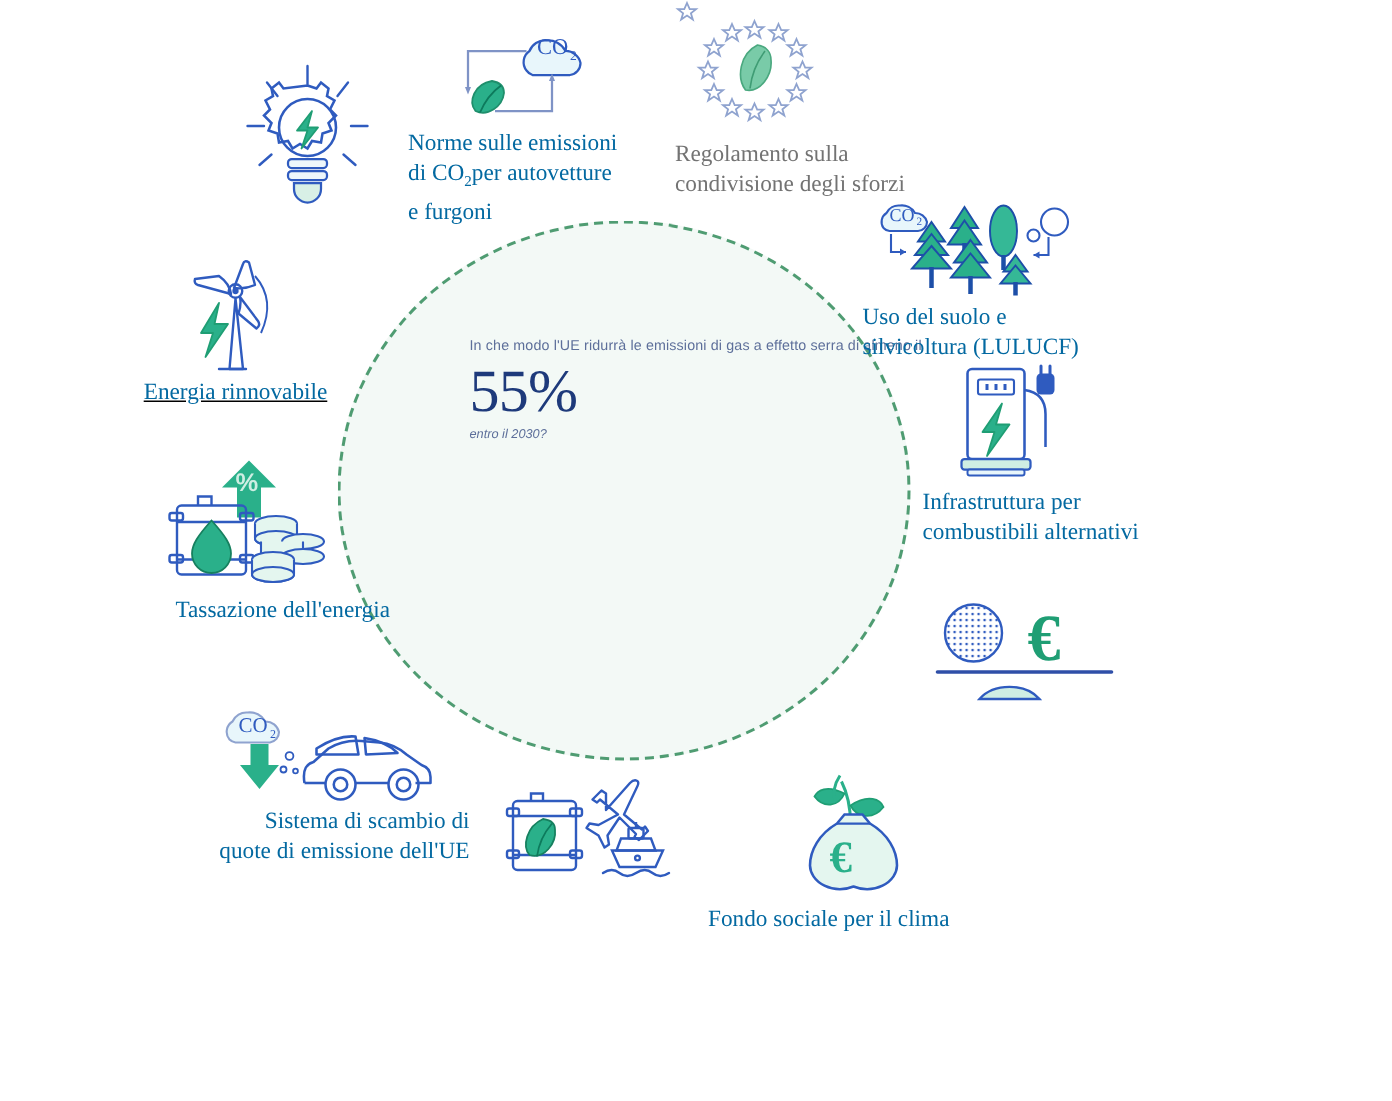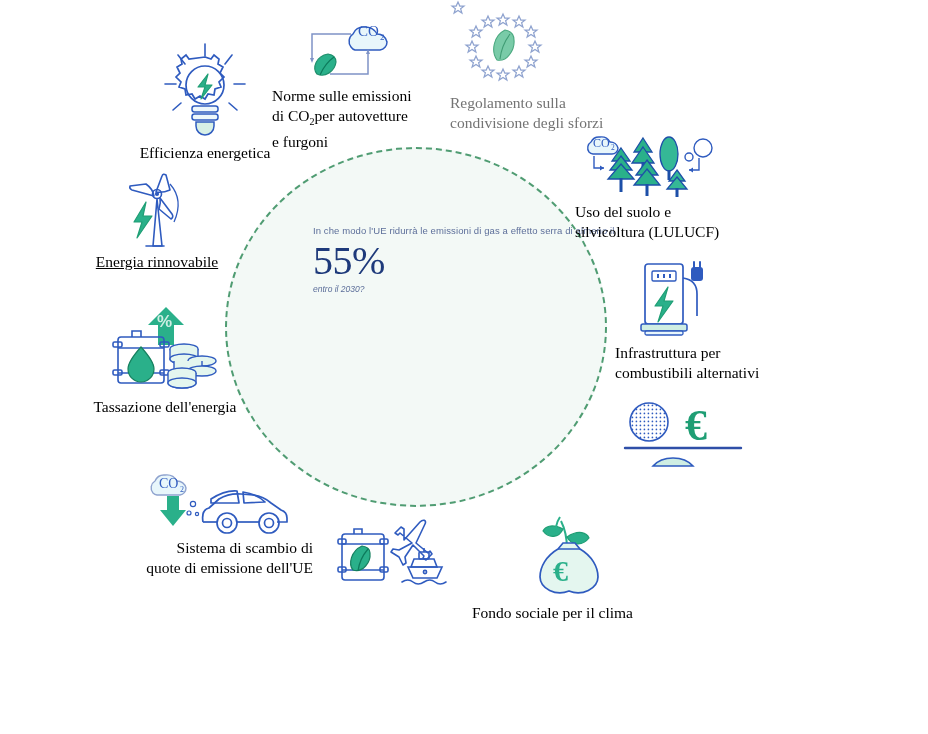--- a/index.html
+++ b/index.html
@@ -49,44 +49,44 @@
     color:#5d6f9a;
     margin-top:1px;
     font-style:italic;
   }
 
   
   .item{position:absolute;}
   .item .label{
     font-family:"Liberation Serif", serif;
     font-size:15.5px;
-    color:#000000;
+    color:#0369a1;
     line-height:20px;
     white-space:pre-line;
   }
   .item .label.muted{color:#737373;}
   .icon-wrap{display:flex;justify-content:center;align-items:flex-end;}
   svg{display:block;overflow:visible;}
 
   
   #it-efficienza{left:110px;top:38px;width:190px;}
   #it-efficienza .label{text-align:center;}
   #it-norme{left:272px;top:14px;width:175px;}
   #it-regolamento{left:450px;top:8px;width:185px;}
   #it-lulucf{left:575px;top:130px;width:200px;}
-  #it-infra{left:615px;top:258px;width:175px;}
+  #it-infra{left:615px;top:240px;width:175px;}
   #it-cbam{left:578px;top:400px;width:210px;}
   #it-fondo{left:472px;top:515px;width:190px;}
   #it-fondo .label{}
   #it-refuel{left:305px;top:512px;width:180px;}
   #it-refuel .label{text-align:center;}
   #it-ets{left:118px;top:466px;width:195px;}
   #it-ets .label{text-align:right;}
   #it-tassazione{left:70px;top:305px;width:190px;}
-  #it-tassazione .label{text-align:center;}
+  #it-tassazione .label{text-align:right;}
   #it-rinnovabile{left:72px;top:172px;width:170px;text-decoration:underline;}
   #it-rinnovabile .label{text-align:center;}
 
   .sub{font-size:.65em;vertical-align:sub;}
 </style>
 </head>
 <body>
 
 <div class="stage">
 
@@ -115,21 +115,20 @@
           <circle cx="60" cy="47" r="19"></circle>
         </g>
         <path d="M63 36 l-10 13 h7 l-4 12 11 -14 h-7 z" fill="#2ab08a" stroke="#1f9e74" stroke-width="1.2" stroke-linejoin="round"></path>
         <g fill="#eef7fb" stroke="#2f5bbf" stroke-width="1.5">
           <rect x="47" y="68" width="26" height="6" rx="2.5"></rect>
           <rect x="47" y="76" width="26" height="6" rx="2.5"></rect>
         </g>
         <path d="M51 84 h18 v4 a9 9 0 0 1 -18 0 z" fill="#d8f0e6" stroke="#2f5bbf" stroke-width="1.5"></path>
       </svg>
     </div>
-    <div class="label">Efficienza energetica</div>
   </div>
 
   <div class="item" id="it-norme">
     <div class="icon-wrap" style="justify-content:flex-start;margin-left:22px;">
       <svg width="105" height="72" viewBox="0 0 105 72">
         <g fill="#e8f6fb" stroke="#2f5bbf" stroke-width="1.5">
           <path d="M57 33 a9 9 0 0 1 2 -13 a11 11 0 0 1 11 -7 a13 13 0 0 1 13 7 a10 10 0 0 1 10 8 a8 8 0 0 1 -7 8 h-25 a8 8 0 0 1 -4 -3z"></path>
         </g>
         <text x="64" y="22" font-family="Liberation Serif, serif" font-size="15" fill="#2f5bbf">CO</text>
         <text x="86" y="26" font-family="Liberation Serif, serif" font-size="9" fill="#2f5bbf">2</text>

